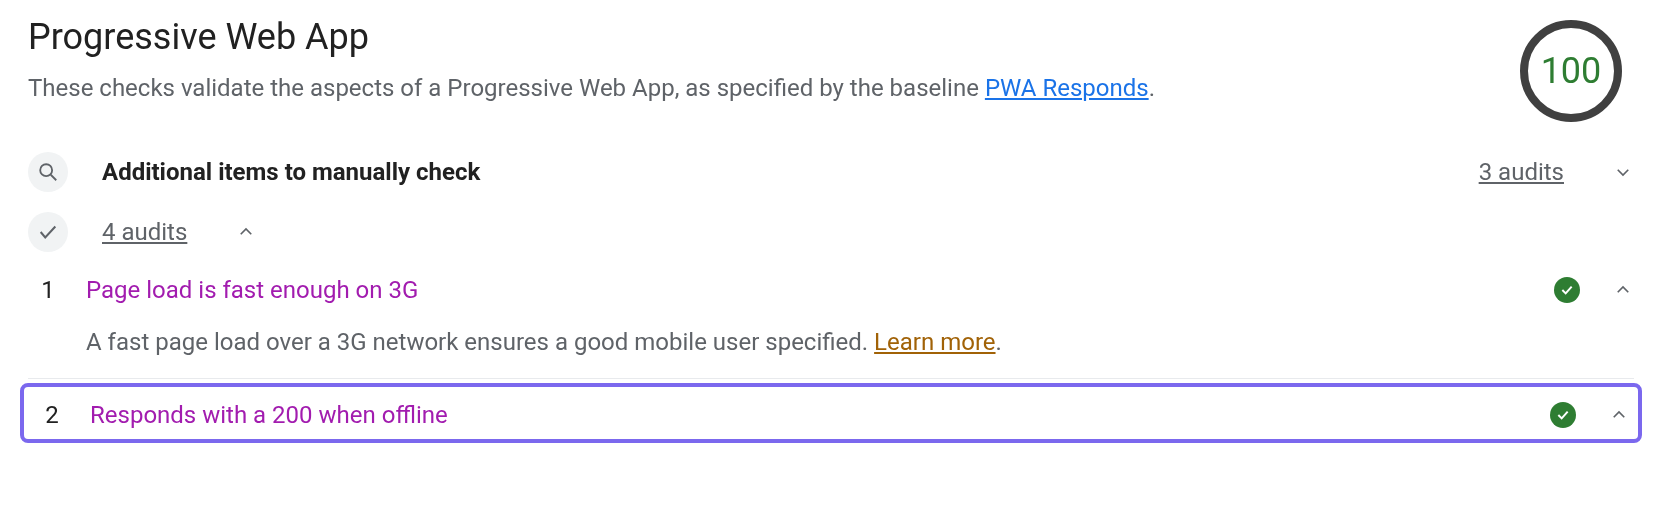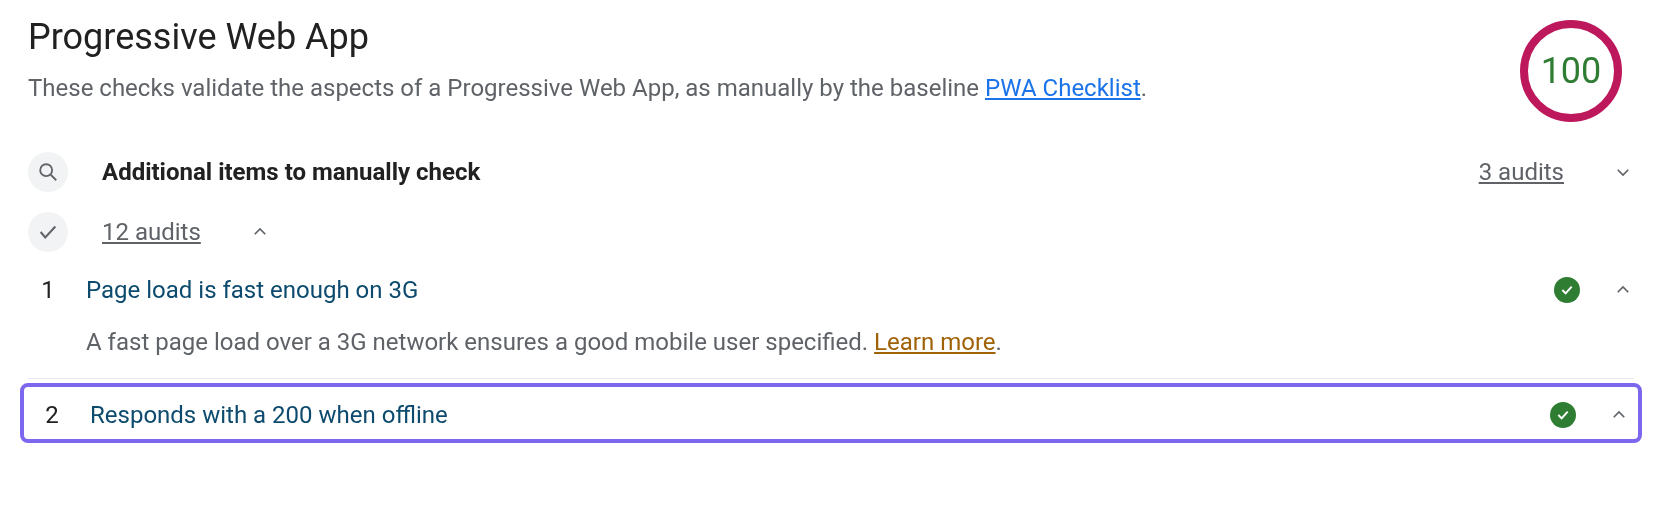--- a/index.html
+++ b/index.html
@@ -35,21 +35,21 @@
     line-height: 1.4;
   }
   .subtitle a {
     color: #1a73e8;
     text-decoration: underline;
   }
   .score-gauge {
     width: 102px;
     height: 102px;
     border-radius: 50%;
-    border: 8px solid #be185d;
+    border: 8px solid #404040;
     display: flex;
     align-items: center;
     justify-content: center;
     margin-right: 12px;
     margin-top: 4px;
   }
   .score-text {
     font-size: 36px;
     font-weight: 400;
     color: #2e7d32;
@@ -112,21 +112,21 @@
   }
   .audit-index {
     font-size: 24px;
     color: #212121;
     width: 40px;
     text-align: center;
     flex-shrink: 0;
   }
   .audit-title {
     font-size: 24px;
-    color: #0c4a6e;
+    color: #a21caf;
     flex: 1;
   }
   .pass-badge {
     width: 26px;
     height: 26px;
     border-radius: 50%;
     background: #2e7d32;
     display: flex;
     align-items: center;
     justify-content: center;
@@ -165,21 +165,21 @@
     box-shadow: 0 0 0 0 rgba(123,104,238,0);
   }
 </style>
 </head>
 <body>
 
 <div class="header">
   <div class="header-left">
     <h1>Progressive Web App</h1>
     <p class="subtitle">
-      <span>These checks validate the aspects of a Progressive Web App, as manually by the baseline </span><a href="#">PWA Checklist</a><span>.</span>
+      <span>These checks validate the aspects of a Progressive Web App, as specified by the baseline </span><a href="#">PWA Responds</a><span>.</span>
     </p>
   </div>
   <div class="score-gauge">
     <span class="score-text">100</span>
   </div>
 </div>
 
 <div class="group-row">
   <span class="icon-circle">
     <svg viewBox="0 0 24 24">
@@ -195,21 +195,21 @@
       </svg>
   </span>
 </div>
 
 <div class="group-row">
   <span class="icon-circle">
     <svg viewBox="0 0 24 24">
         <polyline points="4 12 9 18 20 6" stroke-width="2.2"></polyline>
       </svg>
   </span>
-  <span class="group-count">12 audits</span>
+  <span class="group-count">4 audits</span>
   <span class="chevron">
     <svg viewBox="0 0 24 24">
         <polyline points="5 15 12 8 19 15"></polyline>
       </svg>
   </span>
 </div>
 
 <div>
   <div class="audit-row">
     <span class="audit-index">1</span>

